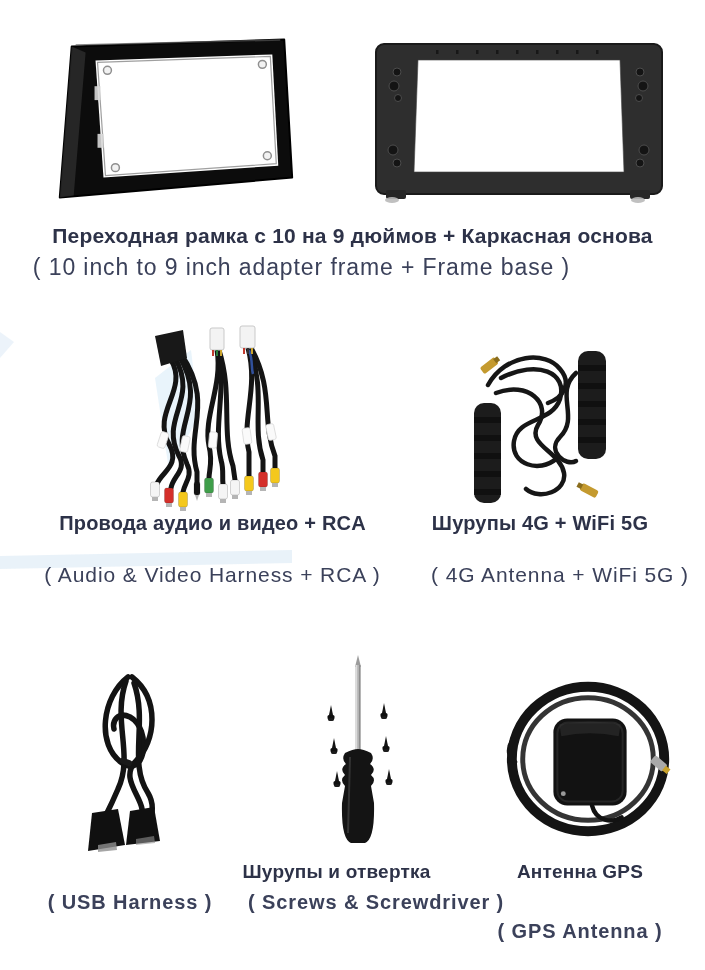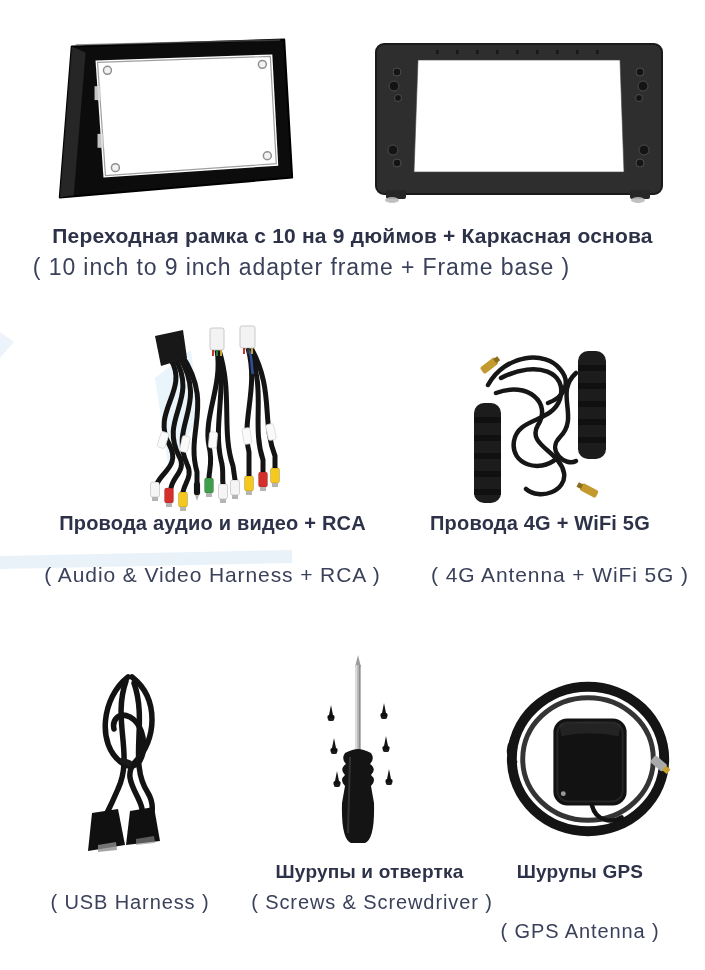--- a/index.html
+++ b/index.html
@@ -16,21 +16,21 @@
   }
   .en{
     position:absolute;font-weight:400;color:#3b415a;
     text-align:center;letter-spacing:0.9px;white-space:nowrap;z-index:3;
   }
   .t1ru{left:0;top:224px;width:705px;font-size:21px;}
   .t1en{left:0;top:254px;width:603px;font-size:23px;}
   .t2ru{font-size:20px;top:512px;}
   .t2en{font-size:21px;top:563px;}
   .t3ru{font-size:19px;top:861px;}
-  .t3en{font-size:20px;top:891px;}
+  .t3en{font-size:20px;top:891px;font-weight:bold;}
   .wm-band{
     position:absolute;left:0;top:553px;width:292px;height:13px;
     background:#dceaf5;opacity:.62;transform:skewY(-1.2deg);z-index:1;
   }
   .wm-tri{
     position:absolute;left:0;top:332px;width:0;height:0;z-index:1;opacity:.55;
     border-top:10px solid transparent;border-bottom:16px solid transparent;
     border-left:14px solid #dceaf5;
   }
 </style>
@@ -191,21 +191,21 @@
       </g>
       <g transform="rotate(28 122 158)">
         <rect x="112" y="154" width="18" height="8" rx="2" fill="#c49a2f"></rect>
         <rect x="108" y="155.5" width="5" height="5" fill="#8a6d1d"></rect>
       </g>
     </svg>
   </figure>
 
   <div class="ru t2ru" style="left:20px;width:385px;">Провода аудио и видео + RCA</div>
   <div class="en t2en" style="left:20px;width:385px;text-align:center;">( Audio &amp; Video Harness + RCA )</div>
-  <div class="ru t2ru" style="left:405px;width:270px;">Провода 4G + WiFi 5G</div>
+  <div class="ru t2ru" style="left:405px;width:270px;">Шурупы 4G + WiFi 5G</div>
   <div class="en t2en" style="left:425px;width:270px;">( 4G Antenna + WiFi 5G )</div>
 
   <figure class="ph" style="left:68px;top:663px;width:135px;height:192px;">
     <svg viewBox="0 0 135 192" xmlns="http://www.w3.org/2000/svg">
       <g stroke="#131313" stroke-width="5.5" fill="none" stroke-linecap="round">
         <path d="M60 14 C 34 34, 28 82, 54 100 C 78 116, 84 66, 62 54 C 50 48, 44 58, 46 66"></path>
         <path d="M64 14 C 92 36, 88 78, 68 98 C 52 114, 72 132, 74 146"></path>
         <path d="M58 18 C 44 58, 66 92, 50 126 C 44 140, 40 148, 38 152"></path>
         <path d="M66 20 C 80 60, 60 100, 80 130 C 86 140, 84 146, 84 150"></path>
       </g>
@@ -271,18 +271,18 @@
         <rect x="169" y="91.5" width="6" height="6" fill="#c9a22c"></rect>
       </g>
       <rect x="57" y="48" width="74" height="88" rx="14" fill="#121212"></rect>
       <rect x="61" y="52" width="66" height="80" rx="11" fill="none" stroke="#2c2c2c" stroke-width="2" opacity="0.8"></rect>
       <path d="M63 54 Q95 48 125 54 L123 66 Q94 60 65 66 Z" fill="#333333" opacity="0.5"></path>
       <circle cx="67" cy="124" r="2.5" fill="#9a9a9a"></circle>
     </svg>
   </figure>
 
   <div class="en t3en" style="left:25px;width:210px;">( USB Harness )</div>
-  <div class="ru t3ru" style="left:257px;width:225px;">Шурупы и отвертка</div>
+  <div class="ru t3ru" style="left:224px;width:225px;">Шурупы и отвертка</div>
   <div class="en t3en" style="left:228px;width:248px;margin-left:20px;">( Screws &amp; Screwdriver )</div>
-  <div class="ru t3ru" style="left:475px;width:210px;">Шурупы GPS</div>
+  <div class="ru t3ru" style="left:475px;width:210px;">Антенна GPS</div>
   <div class="en t3en" style="left:475px;width:210px;margin-top:29px;">( GPS Antenna )</div>
 
 </div>
 
 </body></html>

